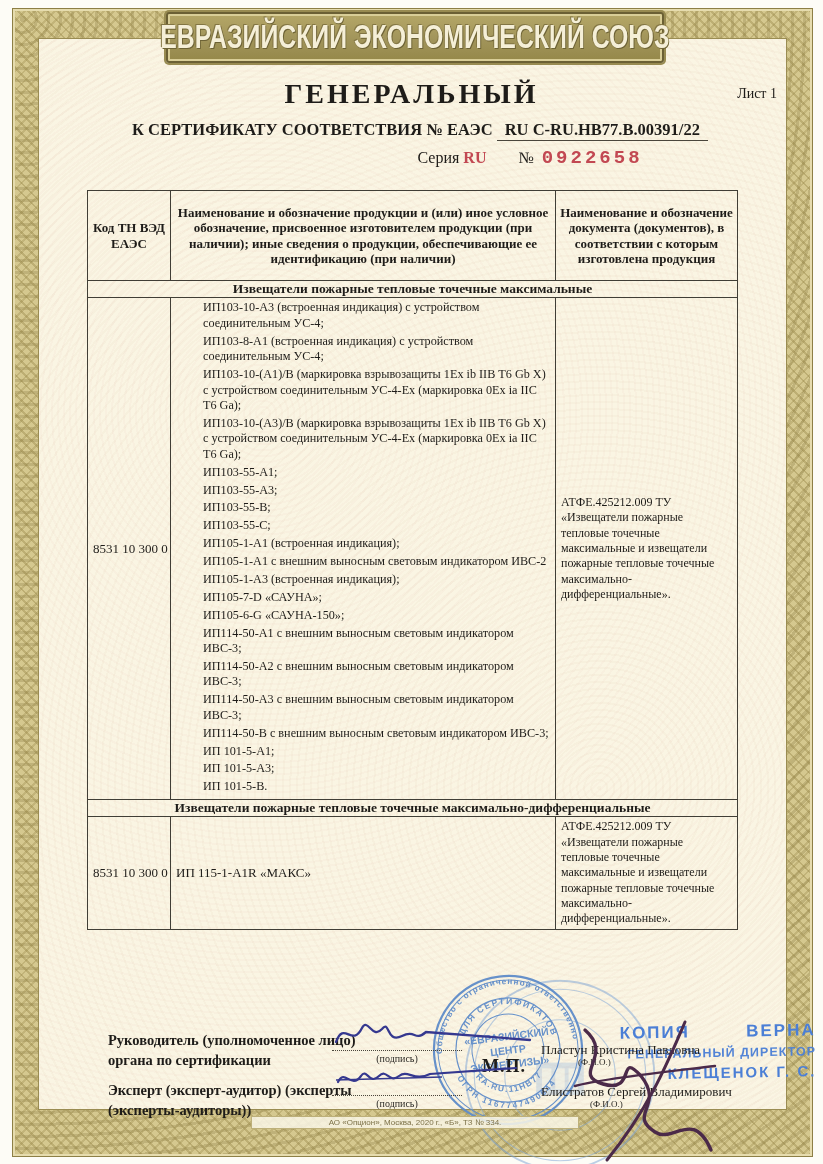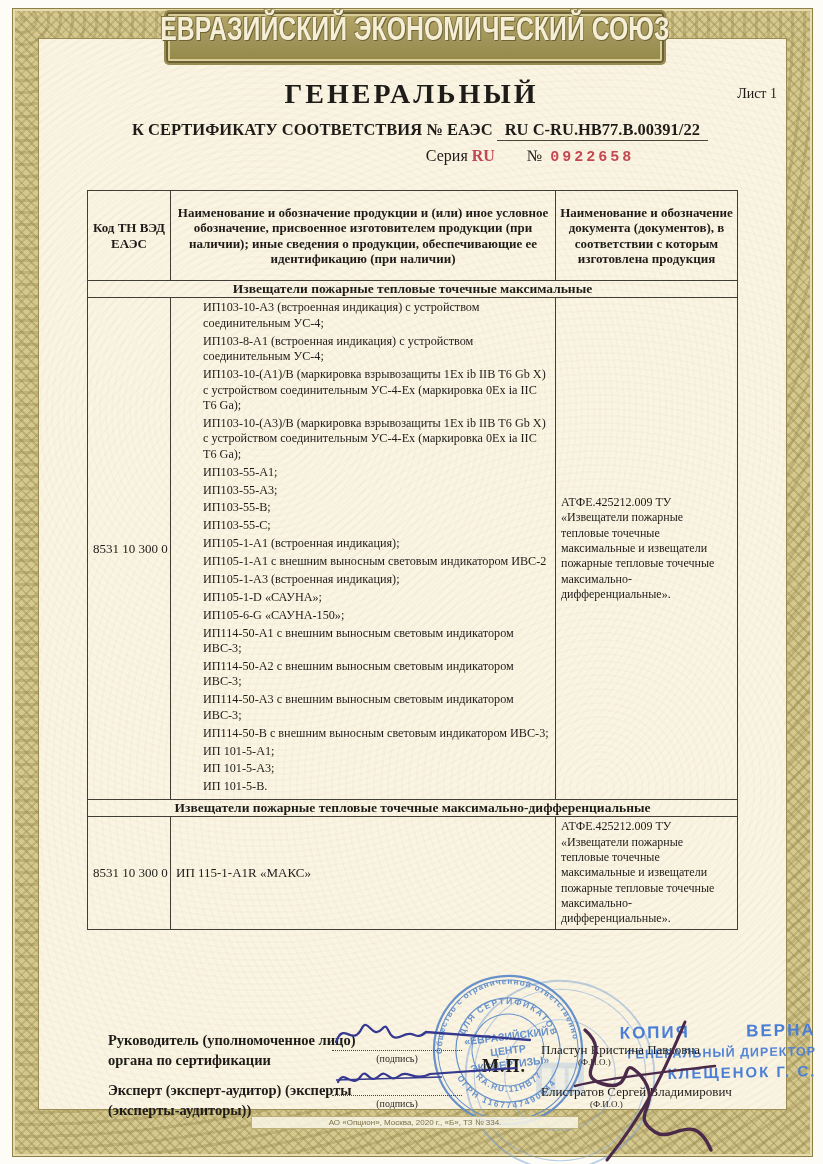--- a/index.html
+++ b/index.html
@@ -20,35 +20,35 @@
            repeating-radial-gradient(circle at 30% 35%, rgba(210,130,130,.045) 0 2px, rgba(0,0,0,0) 2px 6px),
            repeating-radial-gradient(circle at 75% 70%, rgba(190,150,110,.05) 0 2px, rgba(0,0,0,0) 2px 7px),
            #faf5e3;
          border:1px solid #9a8c52;}
 
   
   .banner{position:absolute;left:166px;top:12px;width:494px;height:47px;z-index:3;
           background:linear-gradient(#b5a767,#a1945a 55%,#958849);
           border:2px solid #6b6034;border-radius:3px;
           box-shadow:inset 0 0 0 2px #d9ce97, 0 0 0 2px #988b51;
-          display:flex;align-items:flex-start;justify-content:center;}
+          display:flex;align-items:center;justify-content:center;}
   .banner span{font-family:"Liberation Sans",sans-serif;font-weight:bold;font-size:27px;
           color:#f5efd7;letter-spacing:0px;white-space:nowrap;transform:scale(.92,1.25);
           text-shadow:0 0 1px #6e6336,1px 1px 0 #6e6336,-1px -1px 0 #857845;}
 
   .title{position:absolute;left:0;top:78px;width:823px;text-align:center;z-index:2;
          font-size:28px;font-weight:bold;letter-spacing:3px;}
   .sheet{position:absolute;right:46px;top:86px;font-size:14px;z-index:2;}
   .certline{position:absolute;left:80px;top:120px;width:680px;text-align:center;z-index:2;
             font-size:16.5px;font-weight:bold;white-space:nowrap;}
   .certline .num{font-weight:bold;border-bottom:1.5px solid #4a463c;padding:0 8px 1px 8px;}
   .seriesline{position:absolute;left:250px;top:147px;width:560px;text-align:center;z-index:2;font-size:16px;}
   .seriesline .red{color:#c24852;font-weight:bold;}
   .seriesline .serial{color:#c24852;font-family:"Liberation Mono",monospace;font-weight:bold;
-            font-size:15px;letter-spacing:3px;margin-left:4px;}
+            font-size:19px;letter-spacing:3px;margin-left:4px;}
   .seriesline .nsign{margin-left:28px;}
 
   
   table.cert{position:absolute;left:87px;top:190px;width:650px;z-index:2;
              border-collapse:collapse;table-layout:fixed;background:transparent;}
   table.cert td, table.cert th{border:1.6px solid #403e36;padding:2px 5px;vertical-align:middle;}
   table.cert th{font-size:13px;font-weight:bold;text-align:center;line-height:1.18;padding:14px 4px;}
   tr.hdr{height:62px;}
   tr.secrow td{font-size:13.5px;font-weight:bold;text-align:center;padding:0 2px;height:16px;line-height:1.1;}
   tr.row1{height:433px;}
@@ -129,21 +129,21 @@
               <div class="prod-item">ИП103-8-А1 (встроенная индикация)  с устройством соединительным УС-4;</div>
               <div class="prod-item">ИП103-10-(А1)/В (маркировка взрывозащиты 1Ех ib IIВ Т6 Gb Х) с устройством соединительным УС-4-Ех (маркировка 0Ех ia IIС Т6 Ga);</div>
               <div class="prod-item">ИП103-10-(А3)/В (маркировка взрывозащиты 1Ех ib IIВ Т6 Gb Х) с устройством соединительным УС-4-Ех (маркировка 0Ех ia IIС Т6 Ga);</div>
               <div class="prod-item">ИП103-55-А1;</div>
               <div class="prod-item">ИП103-55-А3;</div>
               <div class="prod-item">ИП103-55-В;</div>
               <div class="prod-item">ИП103-55-С;</div>
               <div class="prod-item">ИП105-1-А1 (встроенная индикация);</div>
               <div class="prod-item">ИП105-1-А1 с внешним выносным световым индикатором ИВС-2</div>
               <div class="prod-item">ИП105-1-А3 (встроенная индикация);</div>
-              <div class="prod-item">ИП105-1-D «САУНА»;</div>
+              <div class="prod-item">ИП105-7-D «САУНА»;</div>
               <div class="prod-item">ИП105-6-G «САУНА-150»;</div>
               <div class="prod-item">ИП114-50-А1 с внешним выносным световым индикатором ИВС-3;</div>
               <div class="prod-item">ИП114-50-А2 с внешним выносным световым индикатором ИВС-3;</div>
               <div class="prod-item">ИП114-50-А3 с внешним выносным световым индикатором ИВС-3;</div>
               <div class="prod-item">ИП114-50-В с внешним выносным световым индикатором ИВС-3;</div>
               <div class="prod-item">ИП 101-5-А1;</div>
               <div class="prod-item">ИП 101-5-А3;</div>
               <div class="prod-item">ИП 101-5-В.</div>
             </div>
         </td>

